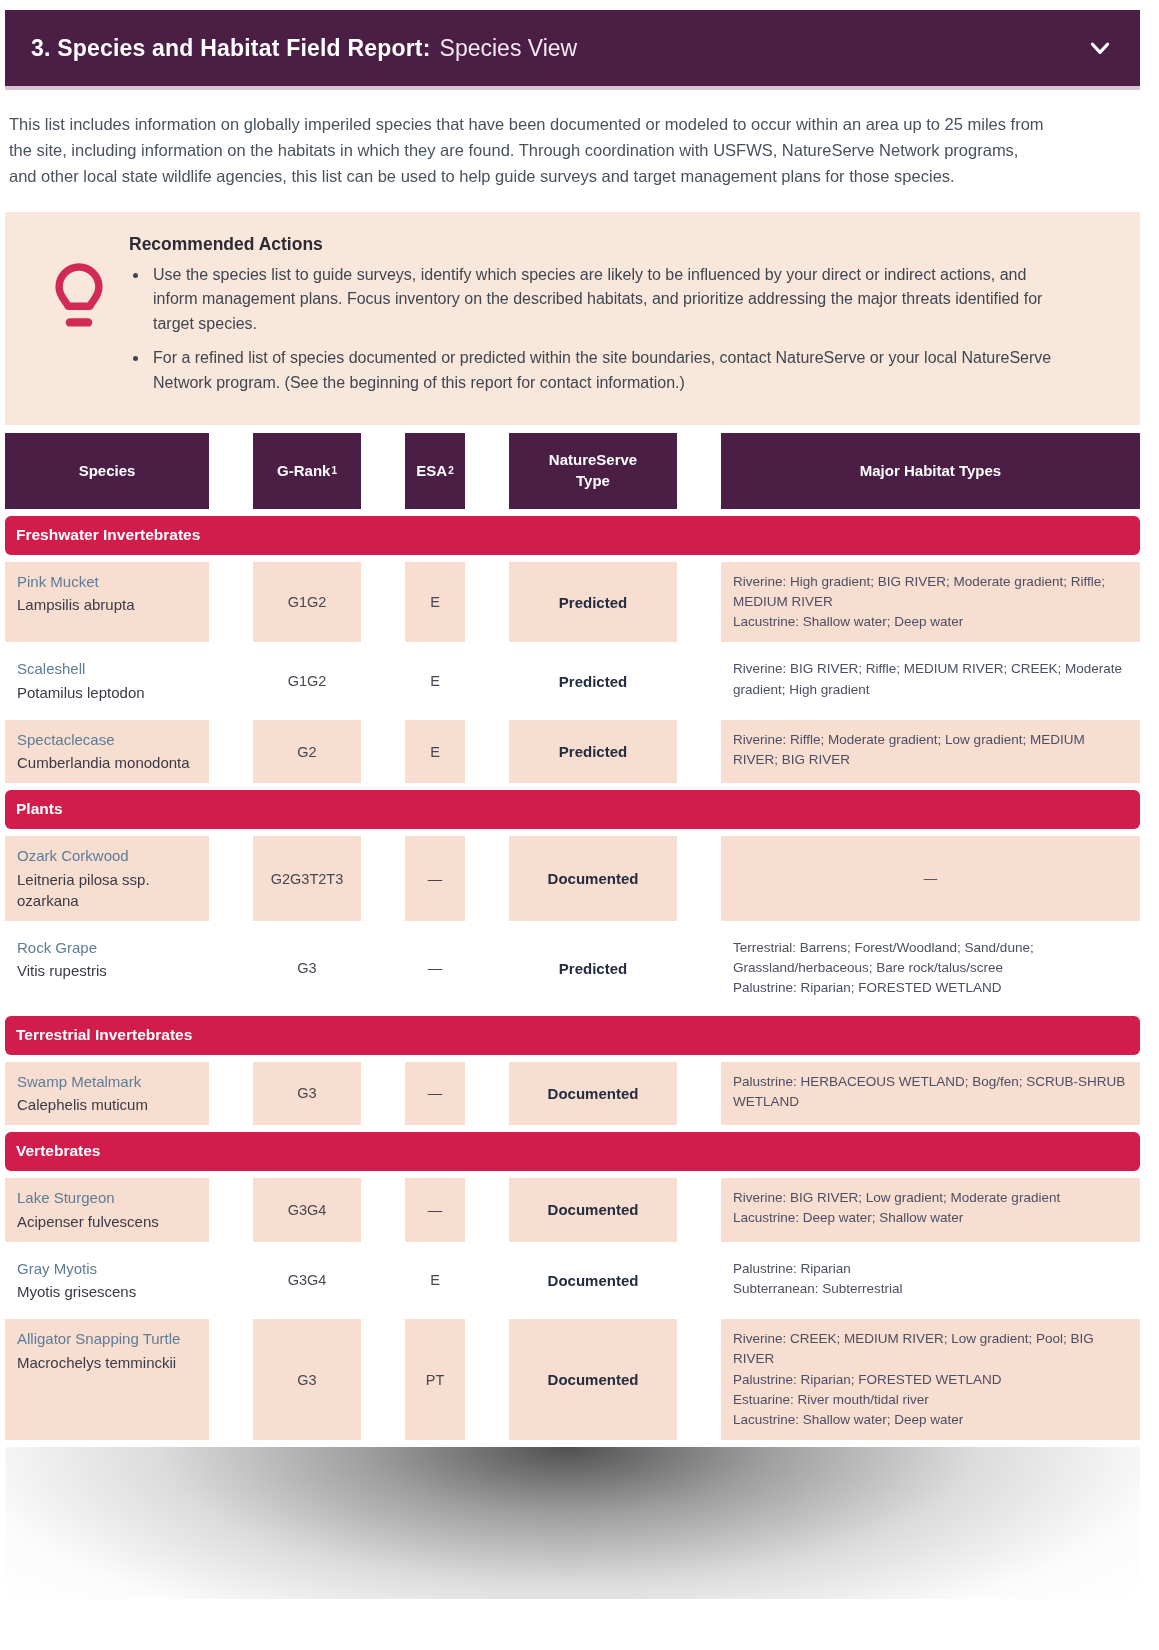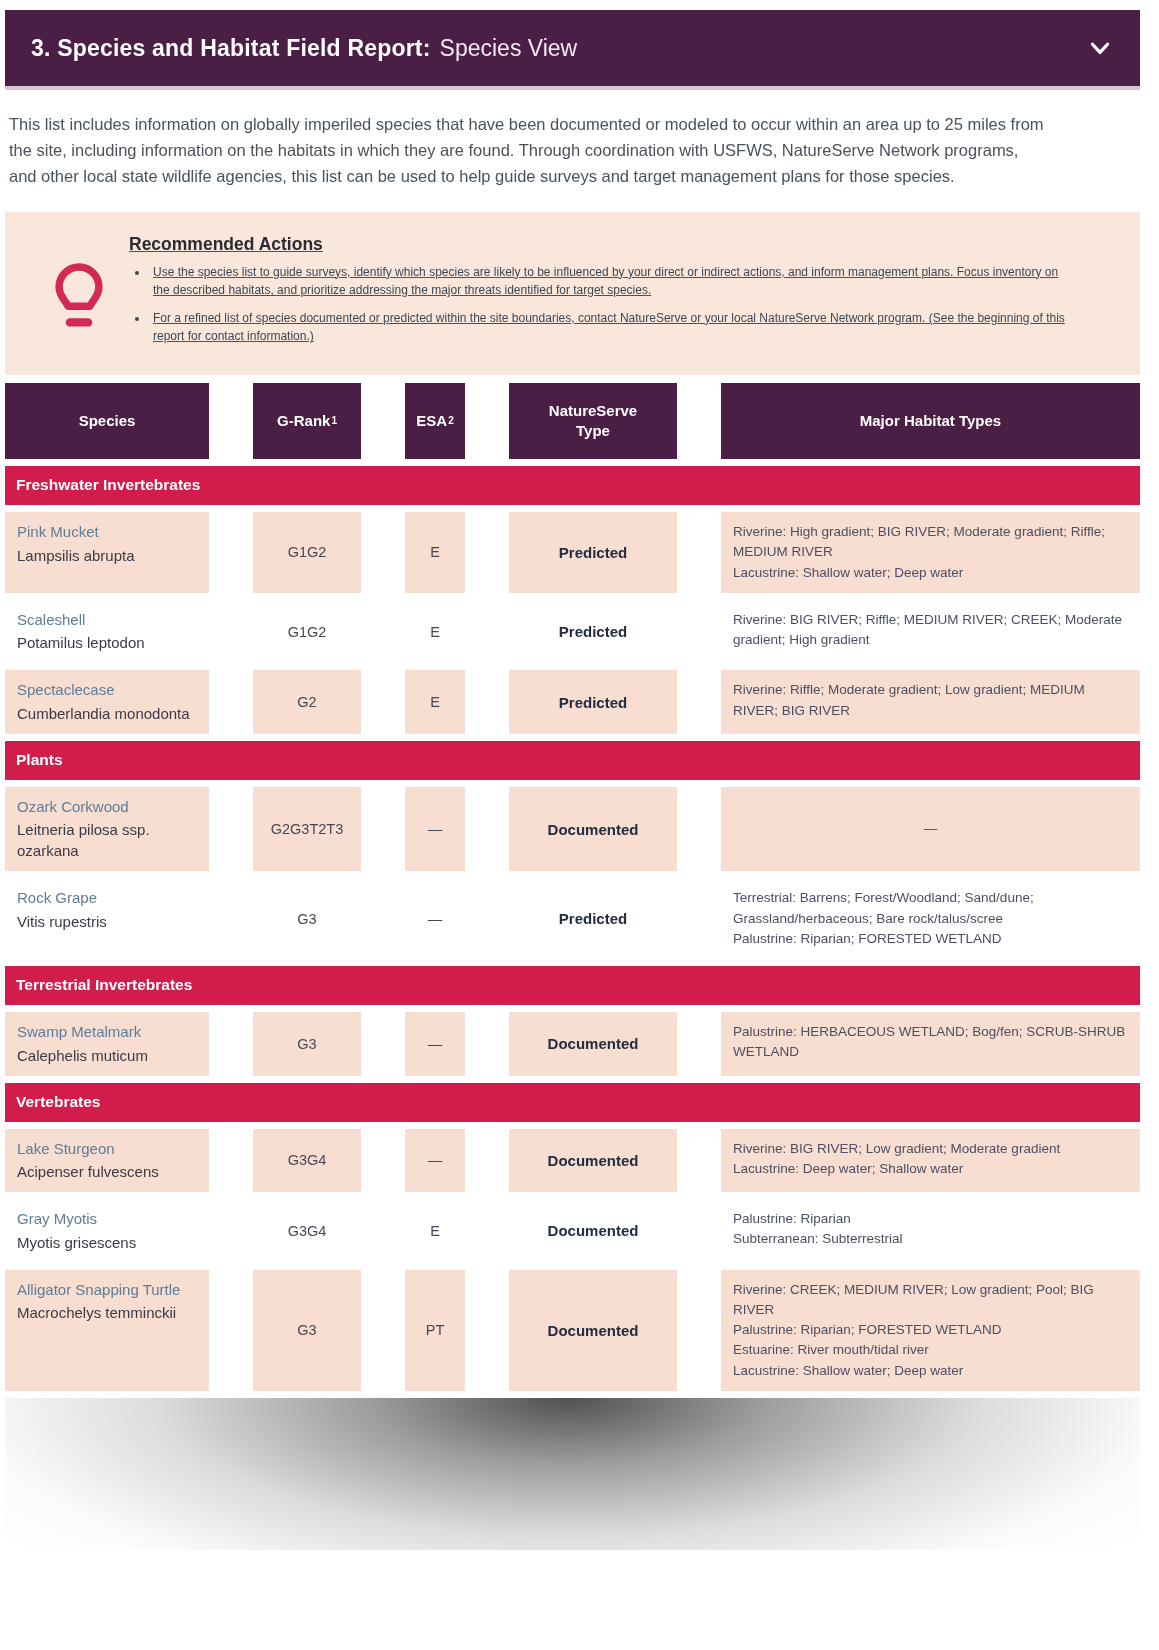--- a/index.html
+++ b/index.html
@@ -35,24 +35,24 @@
   }
 
   
   .rec-box {
     margin-top: 22px;
     background: var(--panel-peach, #fae7dc);
     display: flex;
     padding: 16px 46px 20px 26px;
   }
   .rec-icon-col { width: 96px; flex: 0 0 96px; display: flex; justify-content: center; padding-top: 32px; }
-  .rec-content { flex: 1; text-decoration: underline; }
+  .rec-content { flex: 1; }
   .rec-content h3 { font-size: 17.5px; font-weight: 700; color: #2b2b33; margin: 6px 0 8px 2px; }
   .rec-content ul { list-style: disc; padding-left: 22px; color: #3f4650; }
-  .rec-content li { font-size: 12px; line-height: 1.55; margin-bottom: 9px; padding-left: 4px; max-width: 920px; }
+  .rec-content li { font-size: 16px; line-height: 1.55; margin-bottom: 9px; padding-left: 4px; max-width: 920px; }
   .rec-content li::marker { color: #3f4650; }
 
   
   .table { margin-top: 8px; }
   .thead, .trow {
     display: grid;
     grid-template-columns: 204px 108px 60px 168px 1fr;
     column-gap: 8px;
     margin-bottom: 7px;
     gap: 44px;
@@ -65,20 +65,21 @@
     text-align: center; padding: 8px 10px; line-height: 1.35;
   }
   .th sup { font-size: 10px; margin-left: 1px; }
   .th:nth-child(4) span { max-width: 100px; display: inline-block; }
 
   .section-bar {
     background: var(--section-crimson, #d21c4c);
     color: #fff; font-weight: 700; font-size: 15.5px;
     padding: 10px 11px 11px;
     margin-bottom: 7px;
+    border-radius: 6px;
   }
 
   .trow .cell { background: #ffffff; padding: 10px 12px; min-height: 62px; }
   .trow.peach .cell { background: var(--row-peach, #f8ddd1); }
 
   .species-cell .common {
     color: var(--link-blue, #5c7d99);
     font-size: 15px; line-height: 1.3; text-decoration: none; cursor: pointer;
     display: inline-block;
   }

